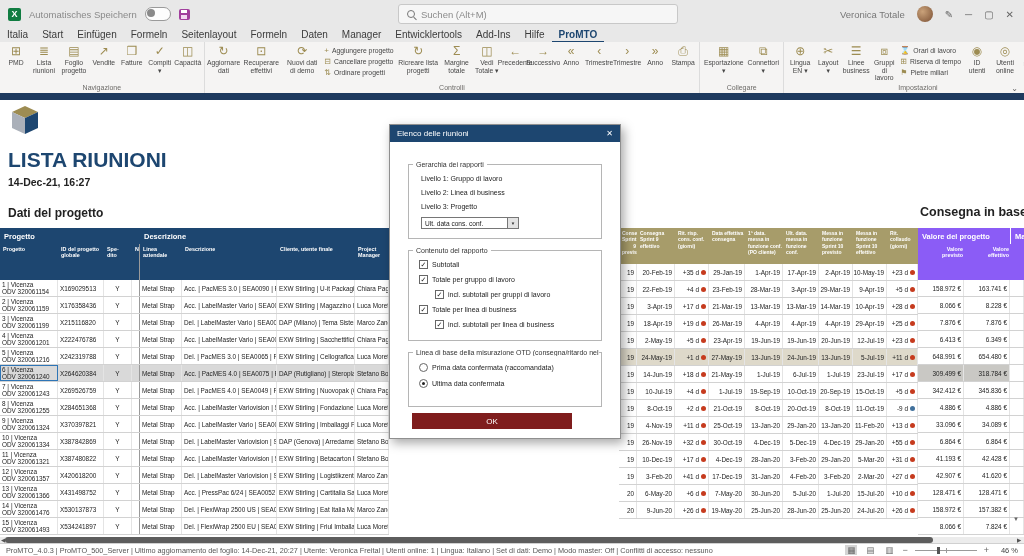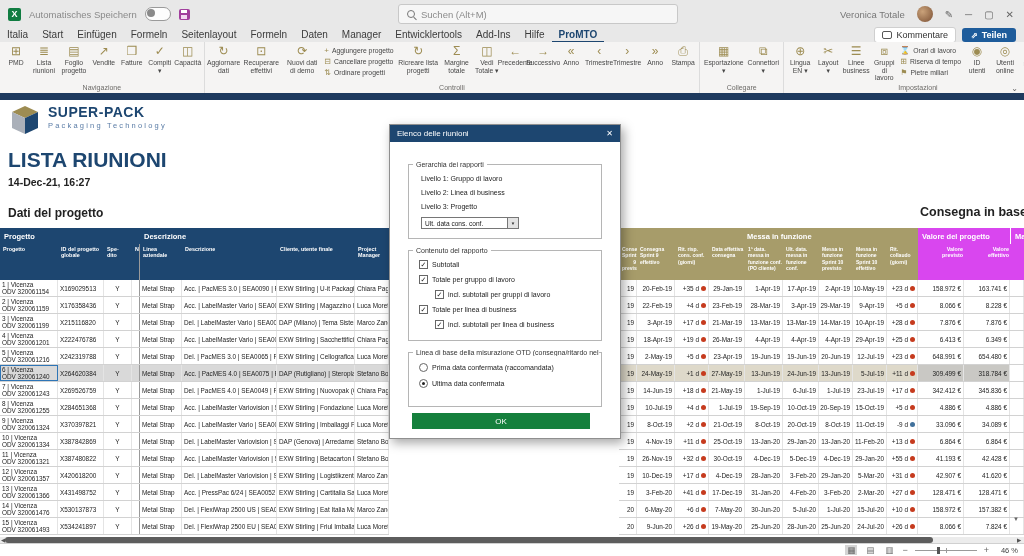--- a/index.html
+++ b/index.html
@@ -56,21 +56,21 @@
   .stamp{position:absolute;left:8px;top:176px;font-size:10.5px;font-weight:bold;color:#222}
   .sec-left{position:absolute;left:8px;top:206px;font-size:12px;font-weight:bold}
   .sec-right{position:absolute;left:920px;top:205px;font-size:12.5px;font-weight:bold;white-space:nowrap}
   
   .region{position:absolute;top:228px}
   .growp{height:16px;display:flex}
   .gcell{color:#fff;font-size:7.5px;font-weight:bold;display:flex;align-items:center;padding-left:4px;box-sizing:border-box}
   .hdrrow{height:36px;display:flex}
   .hcell{color:#fff;font-size:5.4px;font-weight:bold;line-height:6.4px;padding:2px 1px 0 3px;
          box-sizing:border-box;white-space:pre-line;overflow:hidden}
-  .navy{background:#1d4670}.gold{background:#a79c6a}.grayh{background:#d946ef}
+  .navy{background:#1d4670}.gold{background:#a79c6a}.grayh{background:#8b5cf6}
   .drow{height:17px;display:flex;background:#fff;border-bottom:1px solid #d2d2d2;box-sizing:border-box}
   .dcell{font-size:6.4px;line-height:7px;padding:1px 2px;box-sizing:border-box;overflow:hidden;
          white-space:pre-line;border-right:1px solid #e4e4e4;display:flex;flex-direction:column;justify-content:center}
   .dcell.one{white-space:nowrap}
   .num{align-items:flex-end;text-align:right}
   .ctr{align-items:center;text-align:center}
   .ritcell{flex-direction:row;align-items:center;justify-content:flex-end;gap:2px}
   .dot{width:5px;height:5px;border-radius:50%;flex:0 0 auto}
   .panesplit{border-right:1px solid #9a9a9a !important}
   .sel-l .dcell{background:#d9d9d9}
@@ -106,21 +106,21 @@
   .combo .cval{flex:1;padding-left:3px;white-space:nowrap;overflow:hidden}
   .combo .cbtn{width:11px;height:100%;background:#e3e3e3;border-left:1px solid #767676;display:flex;
                align-items:center;justify-content:center;font-size:4.5px;color:#333;box-sizing:border-box}
   .ckrow{display:flex;align-items:center;gap:4px;font-size:7px;color:#222;margin:6px 0 0 10px}
   .ckrow.ind{margin-left:26px}
   .ckbox{width:7px;height:7px;border:1px solid #666;font-size:7px;line-height:6px;display:flex;
          align-items:center;justify-content:center;color:#222;flex:0 0 auto;background:#fff}
   .rdrow{display:flex;align-items:center;gap:4px;font-size:7px;color:#222;margin:7px 0 0 10px}
   .radio{width:7px;height:7px;border:1px solid #666;border-radius:50%;position:relative;flex:0 0 auto;background:#fff}
   .radio.on:after{content:"";position:absolute;left:1.5px;top:1.5px;width:3px;height:3px;border-radius:50%;background:#222}
-  .okbtn{position:absolute;left:22px;top:288px;width:178px;height:16px;background:#15803d;color:#fff;
+  .okbtn{position:absolute;left:22px;top:288px;width:160px;height:16px;background:#7f1d1d;color:#fff;
          font-size:8px;display:flex;align-items:center;justify-content:center}
 </style>
 </head>
 <body>
 
 <div class="titlebar">
   <span class="xlicon">X</span>
   <span>Automatisches Speichern</span>
   <span class="toggle">
       <span class="knob"></span>
@@ -148,30 +148,20 @@
       <div class="mtab">Formeln</div>
       <div class="mtab">Seitenlayout</div>
       <div class="mtab">Formeln</div>
       <div class="mtab">Daten</div>
       <div class="mtab">Manager</div>
       <div class="mtab">Entwicklertools</div>
       <div class="mtab">Add-Ins</div>
       <div class="mtab">Hilfe</div>
       <div class="mtab active">ProMTO</div>
     </div>
-  <div class="mb-right">
-    <div class="cmtbtn">
-      <span class="bubble"></span>
-      <span>Kommentare</span>
-    </div>
-    <div class="sharebtn">
-      <span style="font-size:8px">⇗</span>
-      <span>Teilen</span>
-    </div>
-  </div>
 </div>
 
 <div class="ribbon" id="ribbon">
     <div class="rgroup">
       <div class="ritems">
         <div class="rbtn">
           <span class="ric">⊞</span>
           <span class="rlb">PMD</span>
         </div>
         <div class="rbtn">
@@ -334,24 +324,20 @@
   </div>
 <span class="ribcollapse">⌄</span>
 <div class="navband"></div>
 
 <div class="brand">
   <svg width="30" height="32" viewBox="0 0 30 32">
     <polygon points="2,8 15,2 28,8 15,14" fill="#9d8c52"></polygon>
     <polygon points="2,8 15,14 15,30 2,24" fill="#aab0b9"></polygon>
     <polygon points="28,8 15,14 15,30 28,24" fill="#1d4670"></polygon>
   </svg>
-  <div class="brandtxt">
-    <div class="bn">SUPER-PACK</div>
-    <div class="bt">Packaging Technology</div>
-  </div>
 </div>
 <div class="pagetitle">LISTA RIUNIONI</div>
 <div class="stamp">14-Dec-21, 16:27</div>
 <div class="sec-left">Dati del progetto</div>
 <div class="sec-right">Consegna in base a</div>
 
 <div class="region" id="tbl-left" style="left:0;width:389px">
     <div class="growp">
       <div class="gcell navy" style="width: 140px;">Progetto</div>
       <div class="gcell navy" style="width: 249px;">Descrizione</div>
@@ -530,23 +516,20 @@
       <div class="dcell one" style="width: 46px;">X534241897</div>
       <div class="dcell one ctr" style="width: 28px;">Y</div>
       <div class="dcell one panesplit" style="width: 8px;"></div>
       <div class="dcell one" style="width: 42px;">Metal Strap</div>
       <div class="dcell one" style="width: 95px;">Del. | FlexiWrap 2500 EU | SEA0046</div>
       <div class="dcell one" style="width: 78px;">EXW Stirling | Friul Imballagio - I</div>
       <div class="dcell one" style="width: 34px;">Luca Moretti</div>
     </div>
   </div>
 <div class="region" id="tbl-mid" style="left:619px;width:299px">
-    <div class="growp">
-      <div class="gcell gold" style="width: 299px; padding-left: 128px;">Messa in funzione</div>
-    </div>
     <div class="hdrrow">
       <div class="hcell gold" style="width: 18px; font-size: 5px; text-align: right;">Consegna
 Sprint 9
 previsto</div>
       <div class="hcell gold" style="width: 38px; font-size: 5px;">Consegna
 Sprint 9
 effettivo</div>
       <div class="hcell gold" style="width: 34px; font-size: 5px;">Rit. risp.
 cons. conf.
 (giorni)</div>
@@ -968,20 +951,21 @@
   <div class="okbtn">OK</div>
 </div>
 
 <div class="hscroll">
   <div class="hthumb"></div>
 </div>
 <span class="scrarrow" style="left:1px">◀</span>
 <span class="scrarrow" style="left:1017px">▶</span>
 
 <div class="statusbar">
+  <span id="status-text">ProMTO_4.0.3  |  ProMTO_500_Server  |  Ultimo aggiornamento del foglio: 14-Dec-21, 20:27  |  Utente: Veronica Freital  |  Utenti online: 1  |  Lingua: Italiano  |  Set di dati: Demo  |  Modo master: Off  |  Conflitti di accesso: nessuno</span>
   <div class="sb-right">
     <span class="vicon on">▦</span>
     <span class="vicon">▤</span>
     <span class="vicon">▥</span>
     <span style="font-size:9px">−</span>
     <span class="ztrack">
         <span class="tick"></span>
         <span class="zthumb"></span>
       </span>
     <span style="font-size:9px">+</span>

